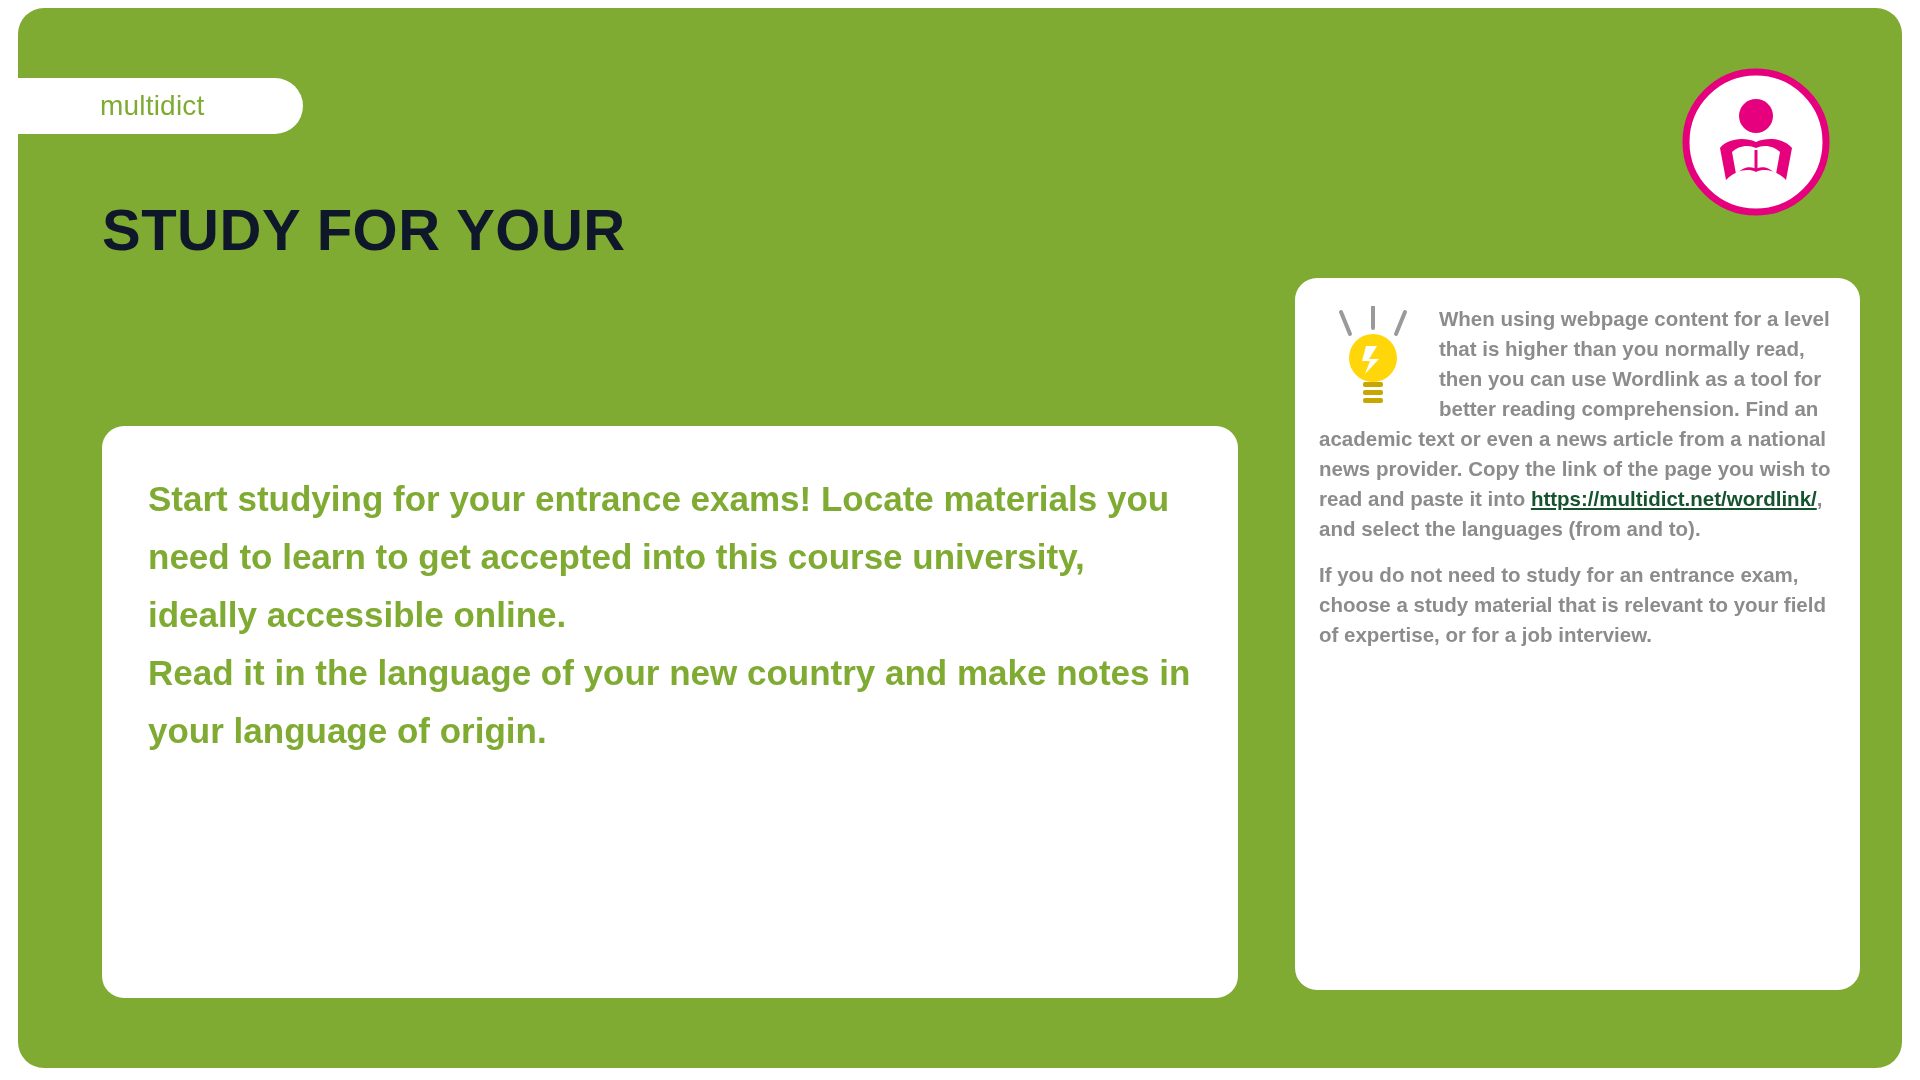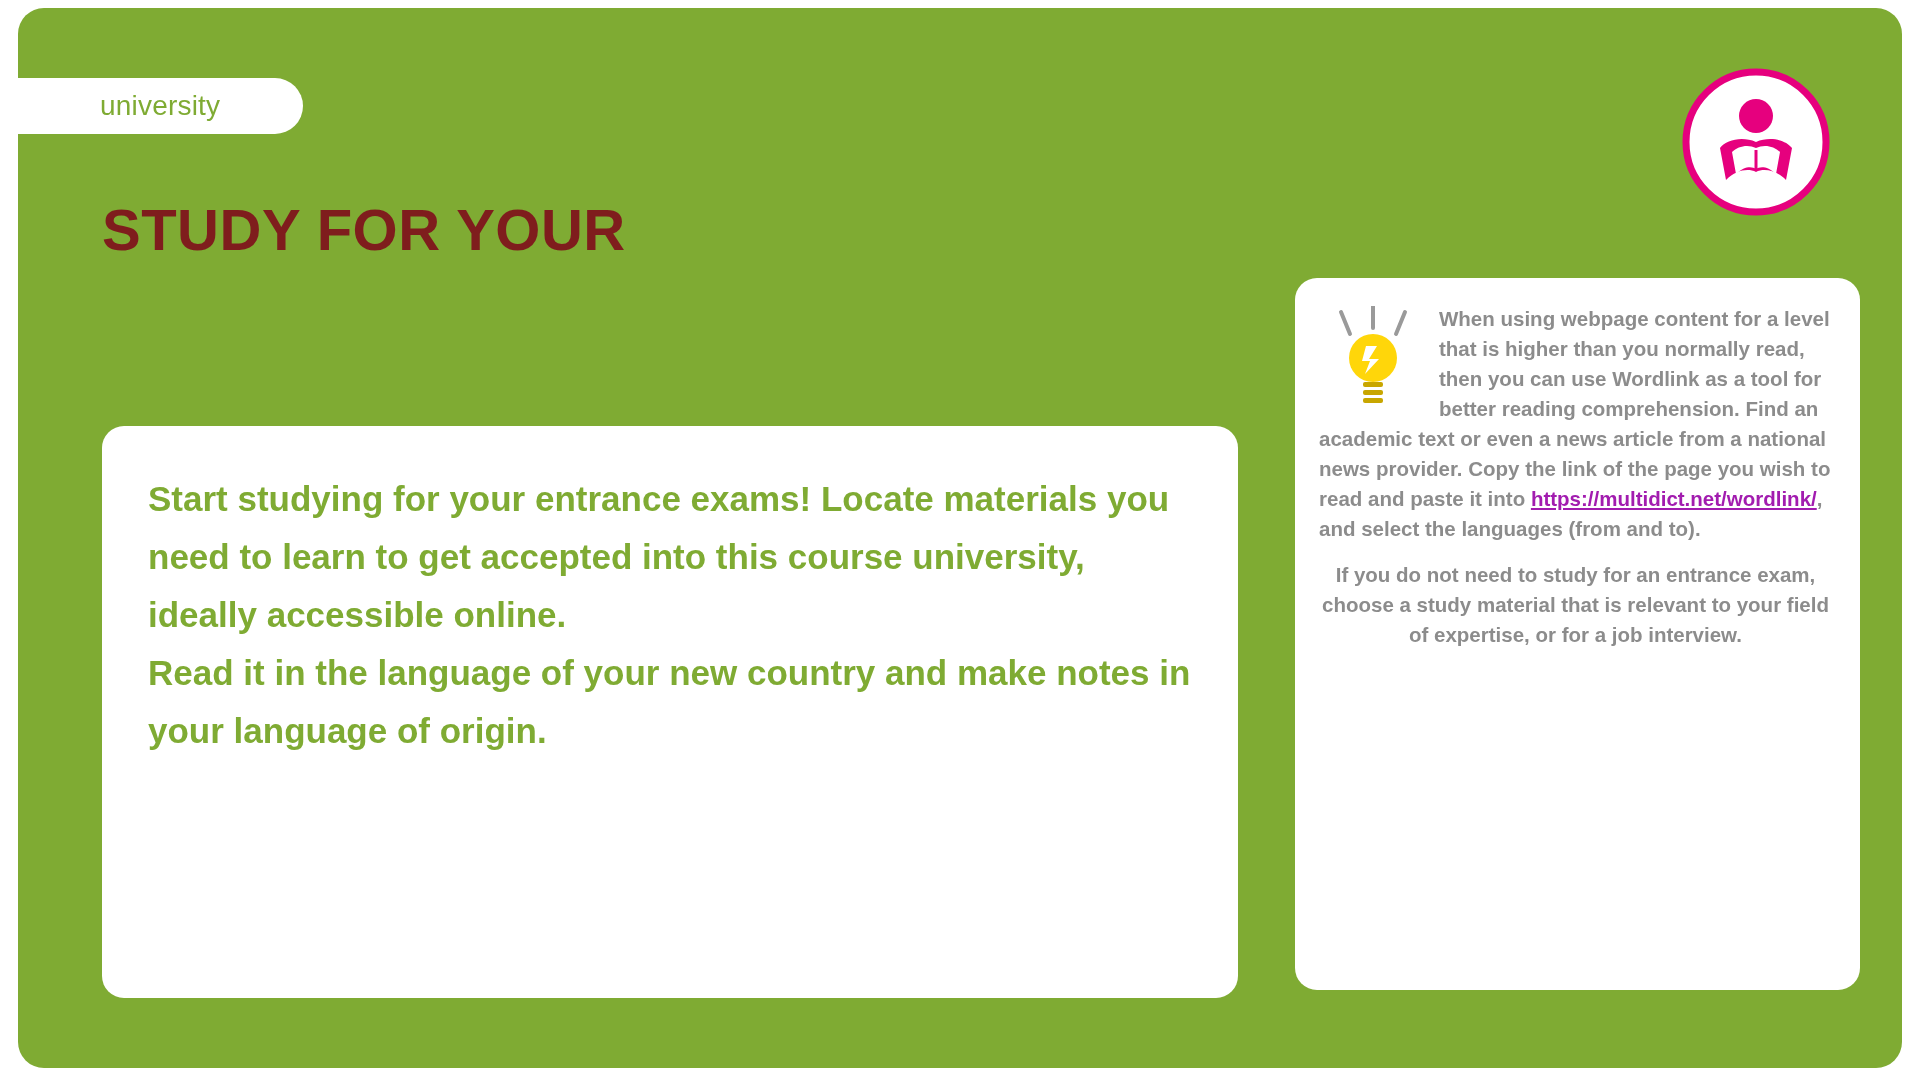--- a/index.html
+++ b/index.html
@@ -44,21 +44,21 @@
     font-weight: 400;
     letter-spacing: 0.2px;
   }
 
   
   .title {
     position: absolute;
     left: 84px;
     top: 180px;
     width: 1080px;
-    color: #7f1d1d;
+    color: #0f172a;
     font-size: 58px;
     font-weight: bold;
     line-height: 84px;
     letter-spacing: 0.5px;
   }
   .title .line { display: block; }
 
   
   .logo {
     position: absolute;
@@ -101,43 +101,43 @@
     padding: 26px 28px 20px 24px;
   }
   .tip-body {
     color: #8c8c8c;
     font-size: 20.5px;
     font-weight: bold;
     line-height: 30px;
     text-align: left;
   }
   .tip-body p { margin: 0 0 16px 0; }
-  .tip-body p:last-child { margin-bottom: 0; text-align: center; }
+  .tip-body p:last-child { margin-bottom: 0; }
 
   .bulb {
     float: left;
     width: 108px;
     height: 108px;
     margin: 2px 12px 2px 0;
     shape-outside: inset(0);
   }
 
   .tip-link {
-    color: #a21caf;
+    color: #14532d;
     text-decoration: underline;
     font-weight: bold;
   }
 </style>
 </head>
 <body>
 
 <div class="card">
 
   <div class="tag">
-    <span>university</span>
+    <span>multidict</span>
   </div>
 
   <div class="title">
     <span class="line">STUDY FOR YOUR</span>
   </div>
 
   <div class="logo">
     <svg viewBox="0 0 148 148" width="148" height="148" aria-hidden="true">
       <circle cx="74" cy="74" r="70" fill="#ffffff" stroke="#e6007e" stroke-width="7"></circle>
       <circle cx="74" cy="48" r="17" fill="#e6007e"></circle>

